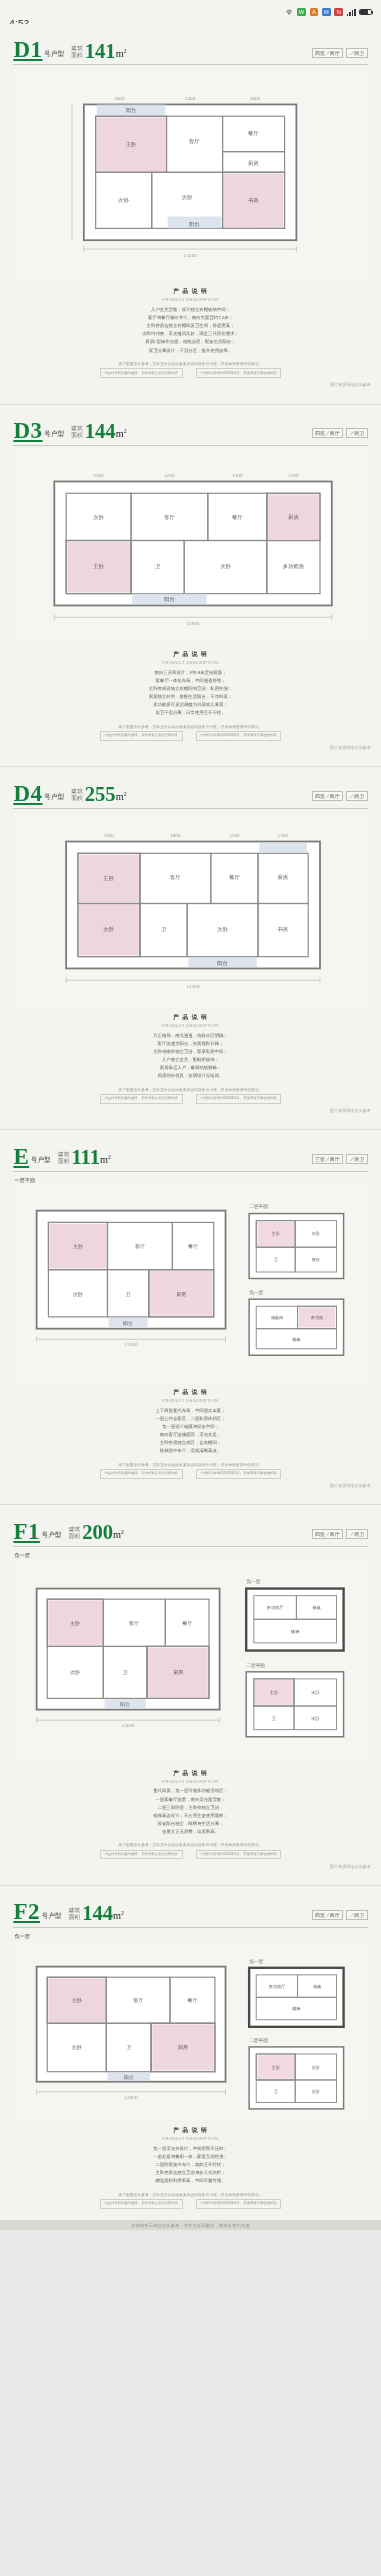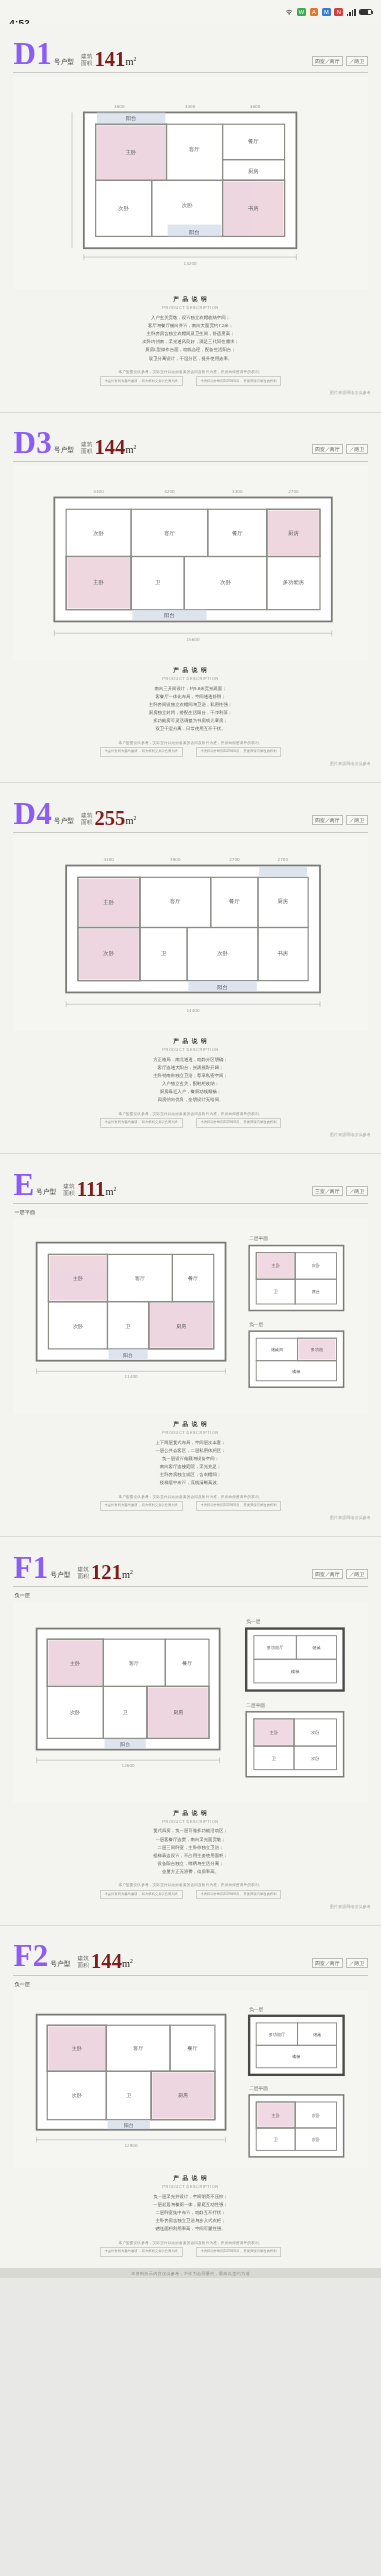--- a/index.html
+++ b/index.html
@@ -19,21 +19,21 @@
   .statusbar {
     height: 24px;
     background: #f4f4f1;
     display: flex;
     align-items: center;
     justify-content: space-between;
     padding: 0 9.3px;
     font-size: 9.8px;
     color: #222;
   }
-  .statusbar .time { font-weight: bold; letter-spacing: 0.3px; margin-top: 20px; }
+  .statusbar .time { font-weight: normal; letter-spacing: 0.3px; margin-top: 20px; }
   .statusbar .right { display: flex; align-items: center; gap: 3.6px; }
   .sb-ico { display: inline-block; }
   .sb-sq {
     width: 8.8px; height: 8.8px; border-radius: 1.5px;
     background: #4d4d4d; color: #fff; font-size: 5.7px;
     line-height: 8.8px; text-align: center;
   }
   .sb-sq.green { background: #3faa52; }
   .sb-sq.blue { background: #3c7ad1; }
   .sb-sq.orange { background: #d97b2a; }
@@ -65,25 +65,26 @@
 
   .title-row {
     display: flex;
     align-items: flex-end;
     padding-top: 14.4px;
     padding-bottom: 3.1px;
     position: relative;
   }
   .t-code {
     font-family: "Liberation Serif", serif;
-    font-size: 31px;
+    font-size: 23px;
     font-weight: bold;
     letter-spacing: 0.5px;
     line-height: 1;
-    color: #8b5cf6;
+    color: #15803d;
+    text-decoration: underline;
   }
   .t-hao {
     font-size: 6.7px;
     margin-left: 1.5px;
     margin-bottom: 2.6px;
     color: #3a3a3a;
   }
   .t-area-label {
     font-size: 5.7px;
     color: #6e6e6e;
@@ -91,21 +92,21 @@
     margin-bottom: 2.6px;
     line-height: 1.25;
     text-align: center;
   }
   .t-area-num {
     font-family: "Liberation Serif", serif;
     font-size: 20.6px;
     font-weight: bold;
     line-height: 1;
     margin-left: 2.1px;
-    color: #7f1d1d;
+    color: #15803d;
   }
   .t-unit {
     font-family: "Liberation Serif", serif;
     font-size: 10.3px;
     margin-bottom: 2.1px;
     color: #1e1e1e;
   }
   .t-unit sup { font-size: 5.7px; }
   .t-tags {
     margin-left: auto;
@@ -664,21 +665,21 @@
   </div>
 
   <div class="card">
     <div class="card-inner">
       <div class="title-row">
         <span class="t-code">F1</span>
         <span class="t-hao">号户型</span>
         <span class="t-area-label">
           <span>建筑</span><br><span>面积</span>
         </span>
-        <span class="t-area-num">121</span>
+        <span class="t-area-num">200</span>
         <span class="t-unit">m<sup>2</sup></span>
         <span class="t-tags">
           <span class="t-tag">四室／两厅</span>
           <span class="t-tag">／两卫</span>
         </span>
       </div>
       <div class="title-rule"></div>
 
       <div class="floor-label">负一层</div>
 

